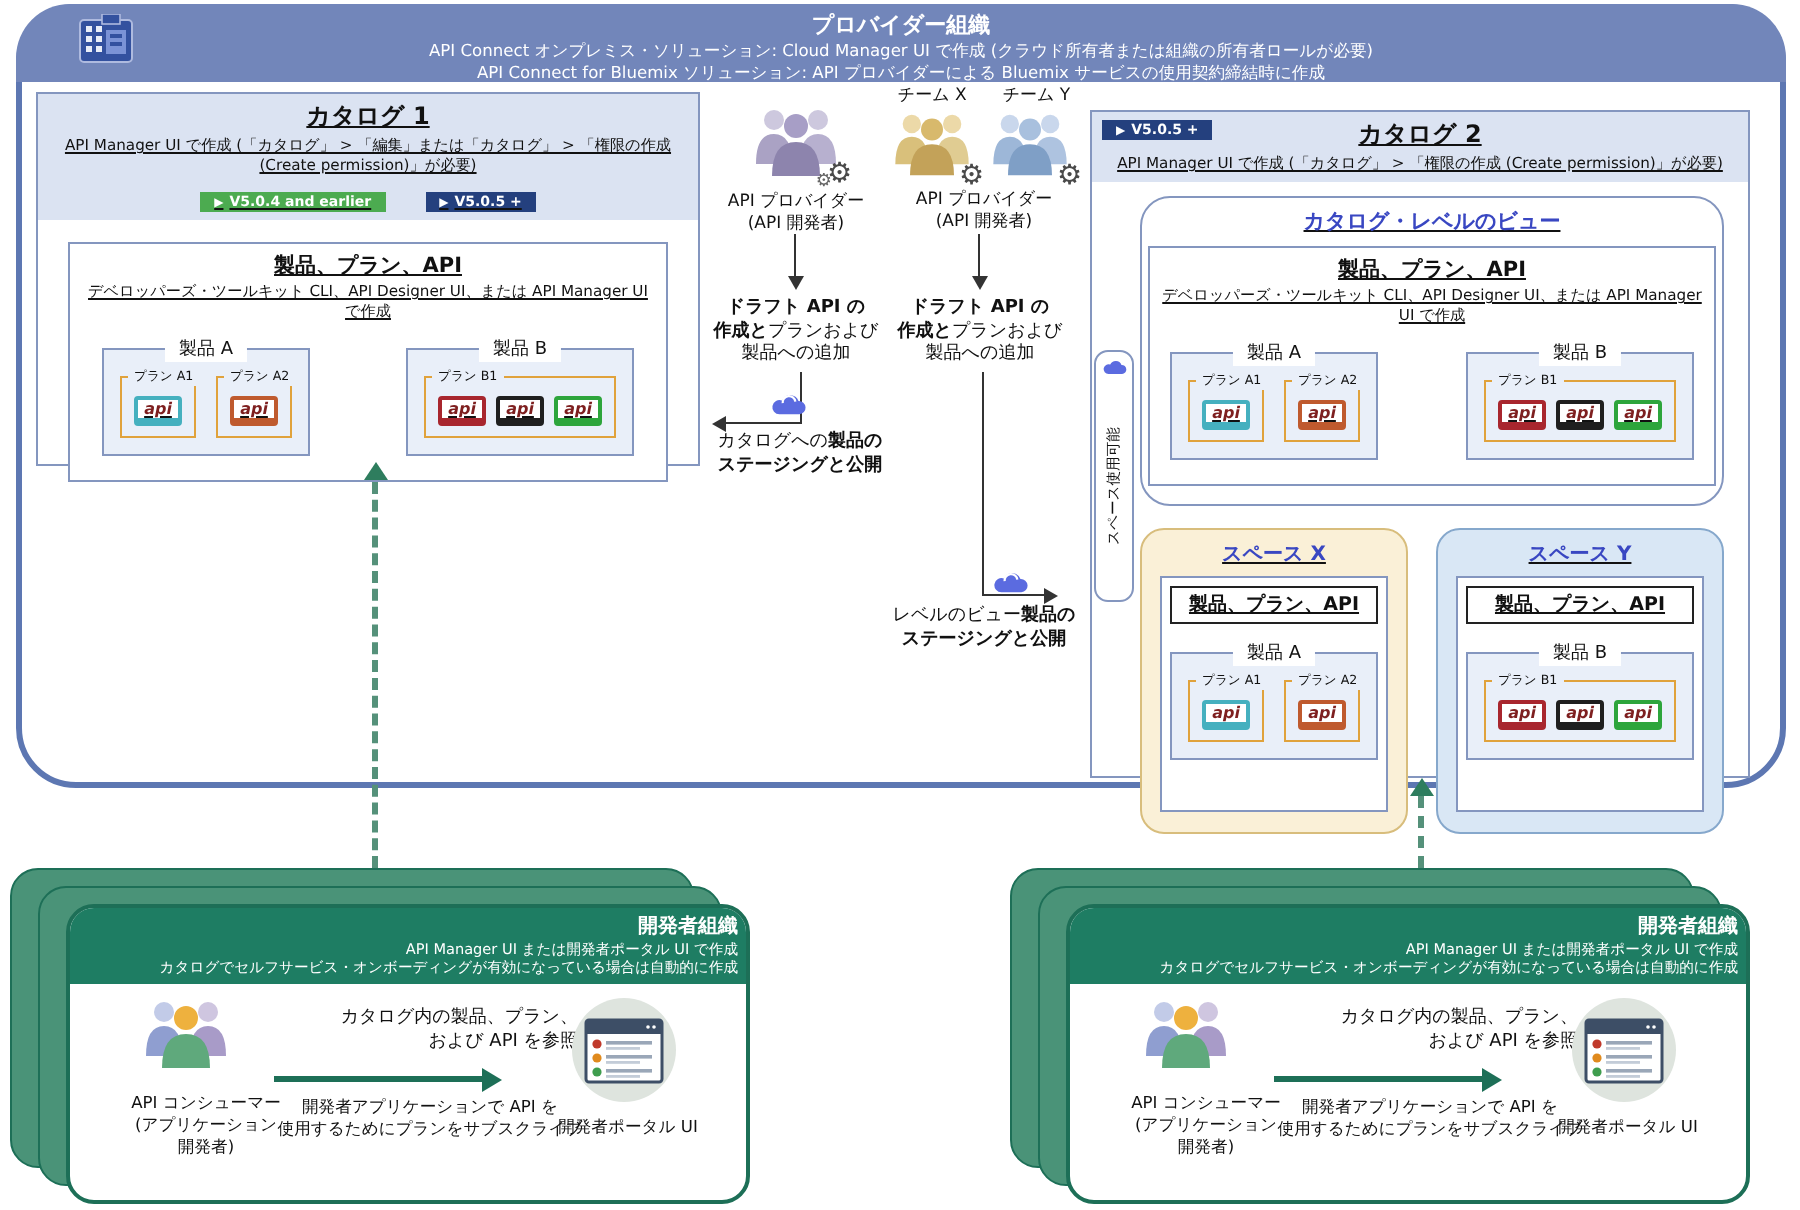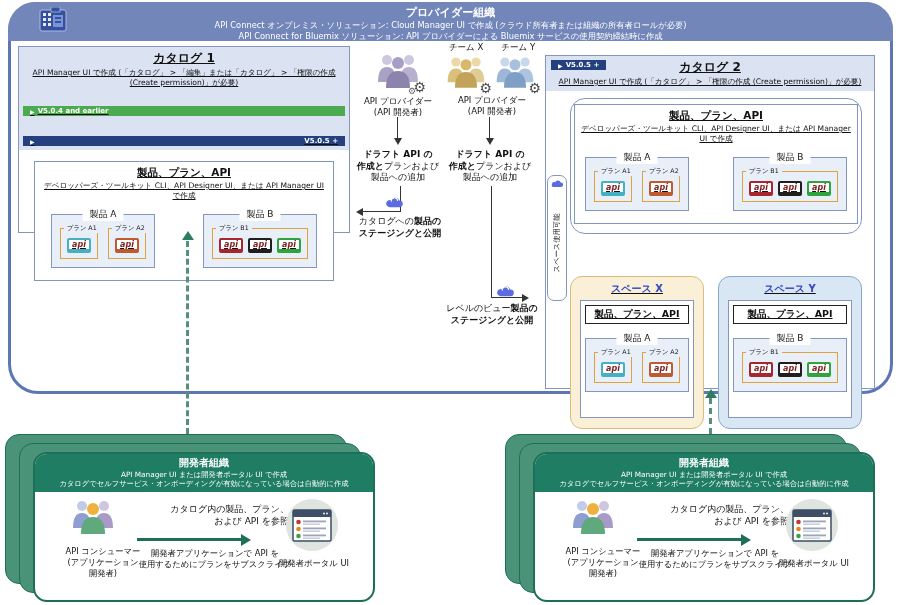--- a/index.html
+++ b/index.html
@@ -16,21 +16,21 @@
   #provider-head .l { font-size:8.3px; line-height:1.35; }
   #org-icon { left:38px; top:7px; }
 
   
   .catalog { background:#fff; border:1px solid #8496bf;text-decoration:underline; }
   #catalog1 { left:18px; top:46px; width:332px; height:187px; }
   #catalog2 { left:545px; top:55px; width:330px; height:334px; }
   .cat-head { background:#dbe3f2; text-align:center; padding:3px 4px 4px; position:relative; }
   .cat-title { font-size:12px; font-weight:bold; }
   .cat-desc { font-size:7.6px; margin-top:1px; }
-  .badges { display:flex; justify-content:center; gap:20px; margin-top:18px;flex-direction:column; }
+  .badges { display:flex; justify-content:center; gap:20px; margin-top:8px; }
   .badge { font-size:7px; font-weight:bold; color:#fff; padding:1px 7px; display:inline-flex; align-items:center; gap:3px; }
   .badge .arr { font-size:6px; }
   .badge.green { background:#4cab50; }
   .badge.navy { background:#24407e;justify-content:space-between; }
   #cat2-badge { position:absolute; left:5px; top:4px; }
 
   
   .products { border:1px solid #8496bf; background:#fff; text-align:center; }
   .prod-title { font-size:10.5px; font-weight:bold; padding-top:4px; }
   .prod-desc { font-size:7.6px; padding:1px 4px 0; }
@@ -51,21 +51,21 @@
   .api.black { border-color:#1f1f1f; }
   .api.green { border-color:#2da53c; }
   #cat1-products { margin:11px auto 0; width:300px; }
   #view-products { margin:5px auto 0; width:284px; }
   .space-product { margin:14px auto 0; display:inline-block; }
 
   
   #view-box { margin:7px 12px 0 24px; border:1px solid #8496bf; border-radius:15px; padding-bottom:9px; }
   .blue-title { color:#3947c2; font-weight:bold; font-size:10.5px; text-align:center; margin-top:5px; }
   #spaces-row { display:flex; gap:14px; margin:11px 12px 0 24px; }
-  .space { flex:1; border-radius:12px; padding:5px 9px 10px;margin-top:31px; }
+  .space { flex:1; border-radius:12px; padding:5px 9px 10px; }
   .space.sx { background:#faf0d7; border:1.5px solid #d8bd7c; }
   .space.sy { background:#d9e7f5; border:1.5px solid #86a8cc; }
   .space-title { color:#3947c2; font-weight:bold; font-size:10px; text-align:center; margin-bottom:4px; }
   .space-inner { background:#fff; border:1px solid #8496bf; padding:4px 4px 10px; text-align:center; min-height:118px; }
   .space-inner-head { border:1.2px solid #222; font-weight:bold; font-size:9.5px; text-align:center; padding:2px; }
   #vtab { left:547px; top:175px; width:20px; height:126px; background:#fff; border:1px solid #8496bf;
     border-radius:7px; z-index:3; }
   #vtab .vtext { position:absolute; left:50%; top:54%; transform:translate(-50%,-50%) rotate(-90deg);
     white-space:nowrap; font-size:7.3px; }
   #vtab svg { display:block; margin:3px auto 0; }
@@ -98,21 +98,21 @@
   #stage2 { left:428px; top:303px; width:128px; }
 
   
   .devwrap { width:372px; height:170px; }
   #devorg-left { left:5px; top:434px; } #devorg-right { left:505px; top:434px; }
   .dev-back { position:absolute; width:342px; height:150px; background:#4a9378;
     border:1px solid #1d6f57; border-radius:14px; }
   .dev-back.b1 { left:0; top:0; } .dev-back.b2 { left:14px; top:9px; }
   .dev-card { position:absolute; left:28px; top:18px; width:342px; height:150px; background:#fff;
     border:2px solid #1d6f57; border-radius:14px; overflow:hidden; }
-  .dev-head { background:#1e7d63; color:#fff; text-align:center; padding:2px 4px 3px; }
+  .dev-head { background:#1e7d63; color:#fff; text-align:right; padding:2px 4px 3px; }
   .dev-title { font-size:10px; font-weight:bold; }
   .dev-line { font-size:7.3px; line-height:1.3; }
   .consumer-icon { left:34px; top:44px; }
   .consumer-label { left:4px; top:92px; width:128px; font-size:8.3px; line-height:1.3; text-align:center; }
   .browse { left:94px; top:50px; width:160px; font-size:9px; line-height:1.3; text-align:right; }
   .dev-arrow { left:102px; top:84px; width:106px; height:3px; background:#1d6f57; }
   .dev-arrow-head { left:206px; top:79.5px; width:0; height:0;
     border-top:6px solid transparent; border-bottom:6px solid transparent; border-left:10px solid #1d6f57; }
   .subscribe { left:82px; top:94px; width:196px; font-size:8.3px; line-height:1.3; text-align:center; }
   .portal { left:250px; top:44px; }
@@ -298,20 +298,21 @@
 <div class="abs catalog" id="catalog2">
   <div class="cat-head">
     <span class="badge navy" id="cat2-badge">
       <span class="arr">▶</span>
       <span>V5.0.5 +</span>
     </span>
     <div class="cat-title">カタログ 2</div>
     <div class="cat-desc">API Manager UI で作成 (「カタログ」 &gt; 「権限の作成 (Create permission)」が必要)</div>
   </div>
   <div id="view-box">
+    <div class="blue-title">カタログ・レベルのビュー</div>
     <div class="products" id="view-products">
       <div class="prod-title">製品、プラン、API</div>
       <div class="prod-desc">デベロッパーズ・ツールキット CLI、API Designer UI、または API Manager UI で作成</div>
       <div class="prod-row" style="padding:13px 10px 12px;">
         <div class="product">
           <span class="product-legend">製品 A</span>
           <div class="plans">
             <div class="plan">
               <span class="plan-legend">プラン A1</span>
               <div class="api teal">api</div>

